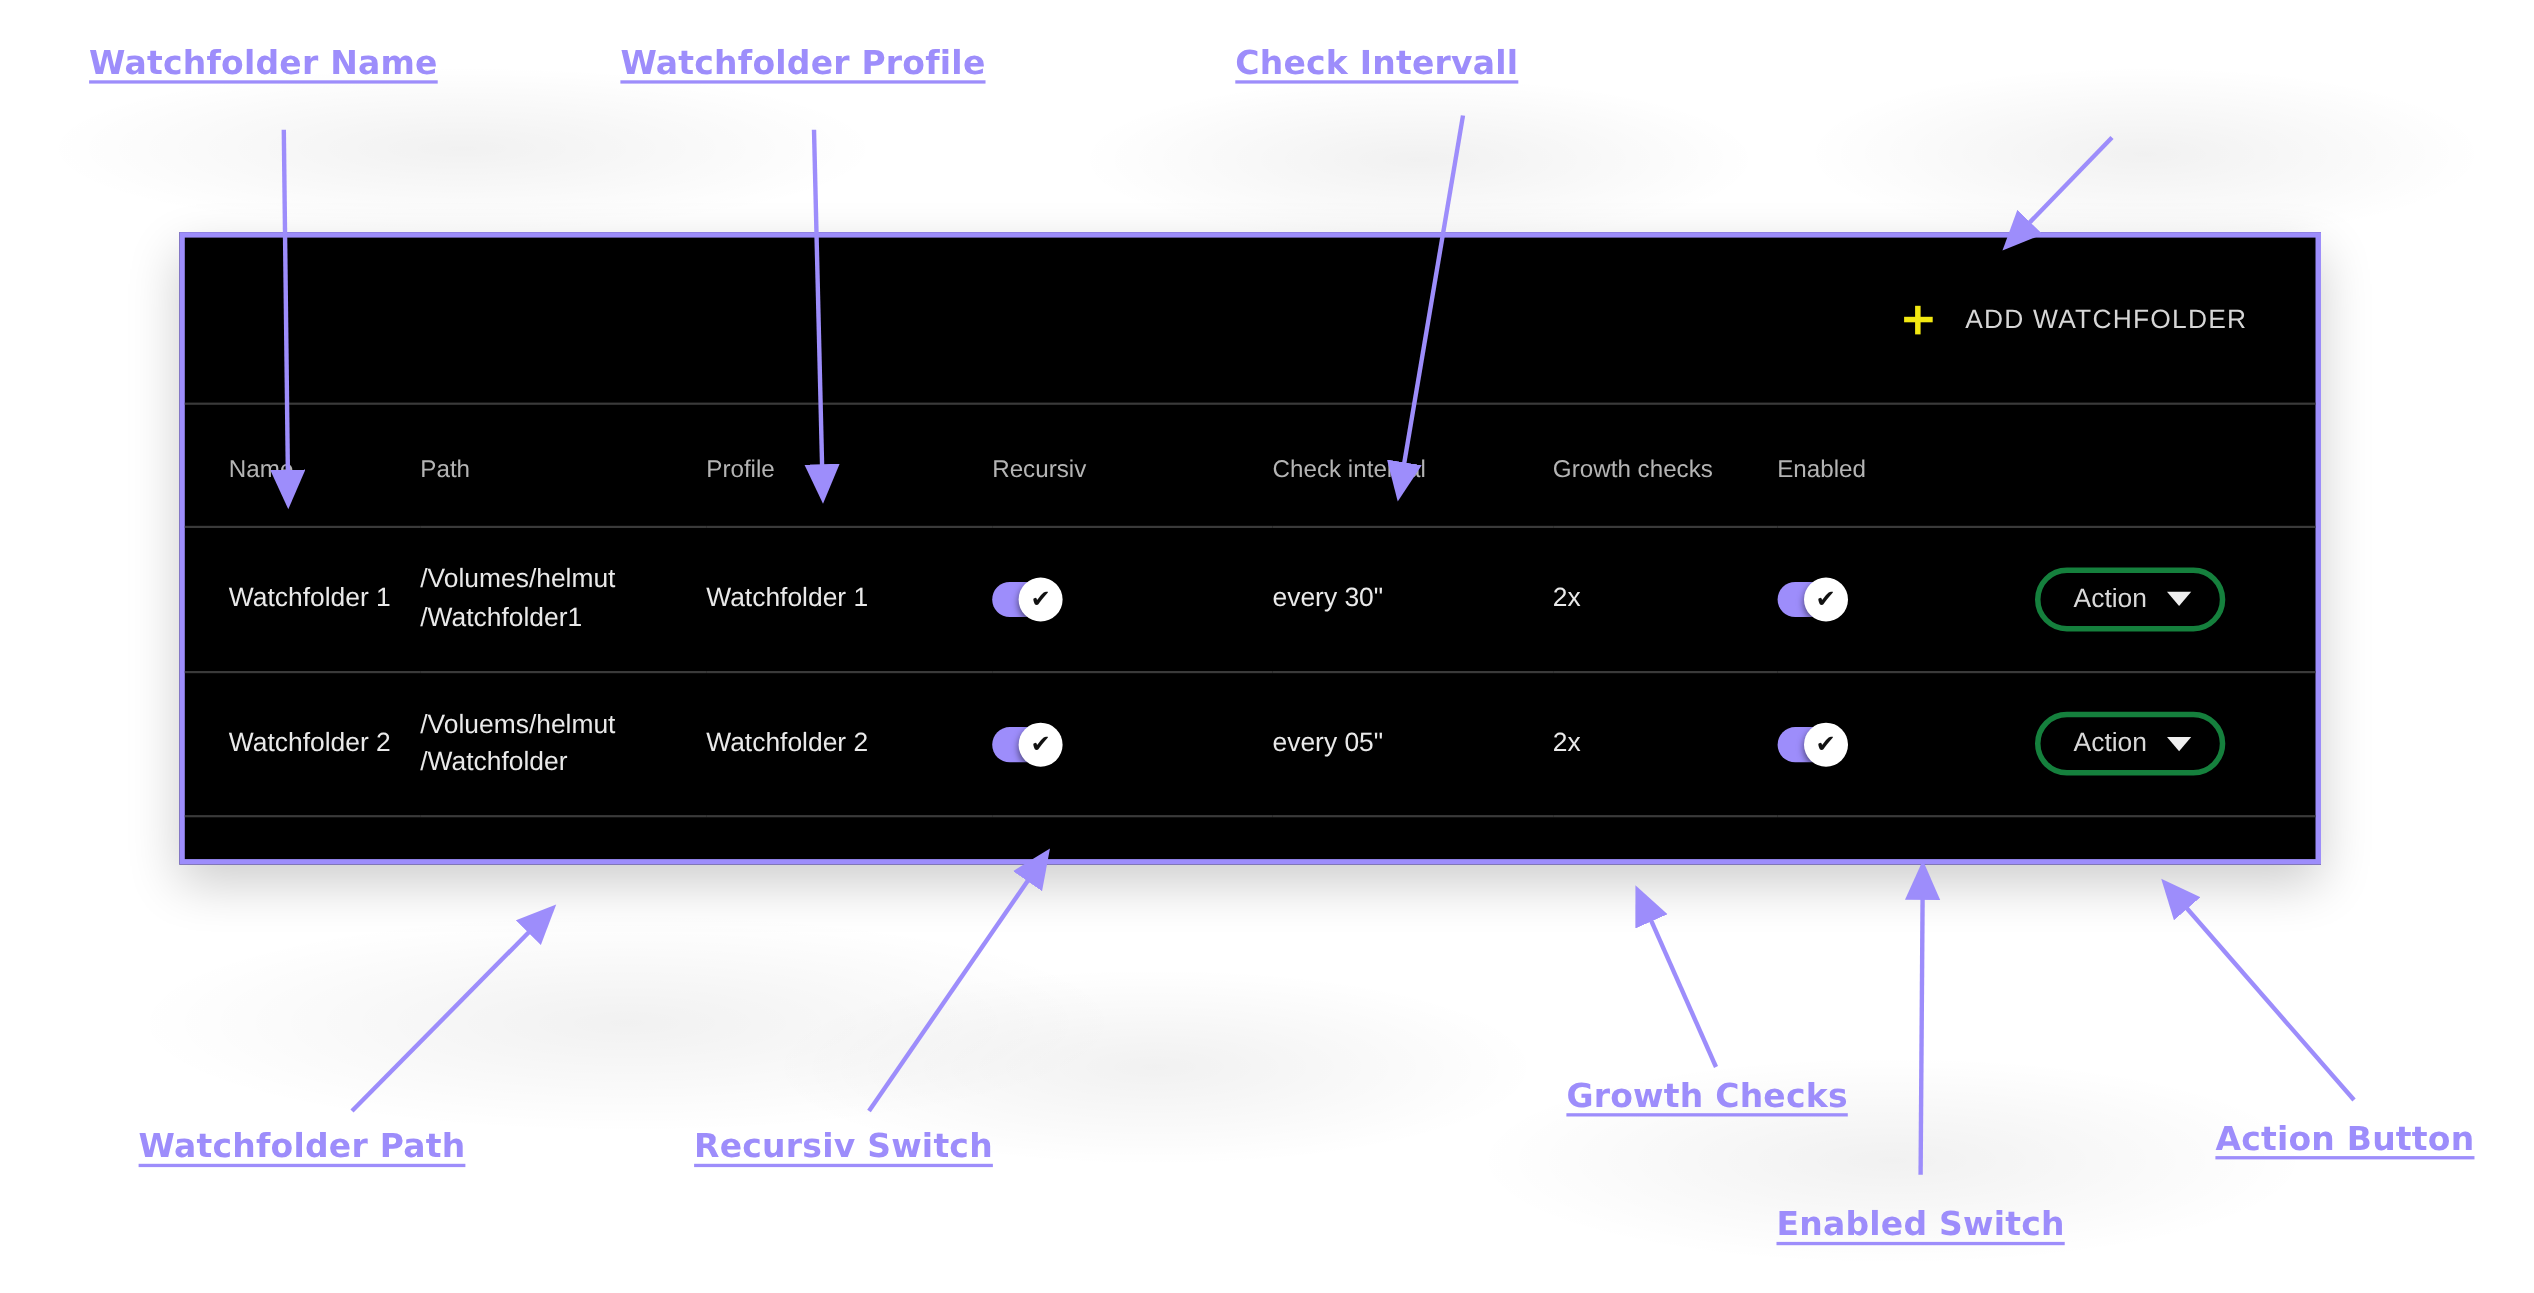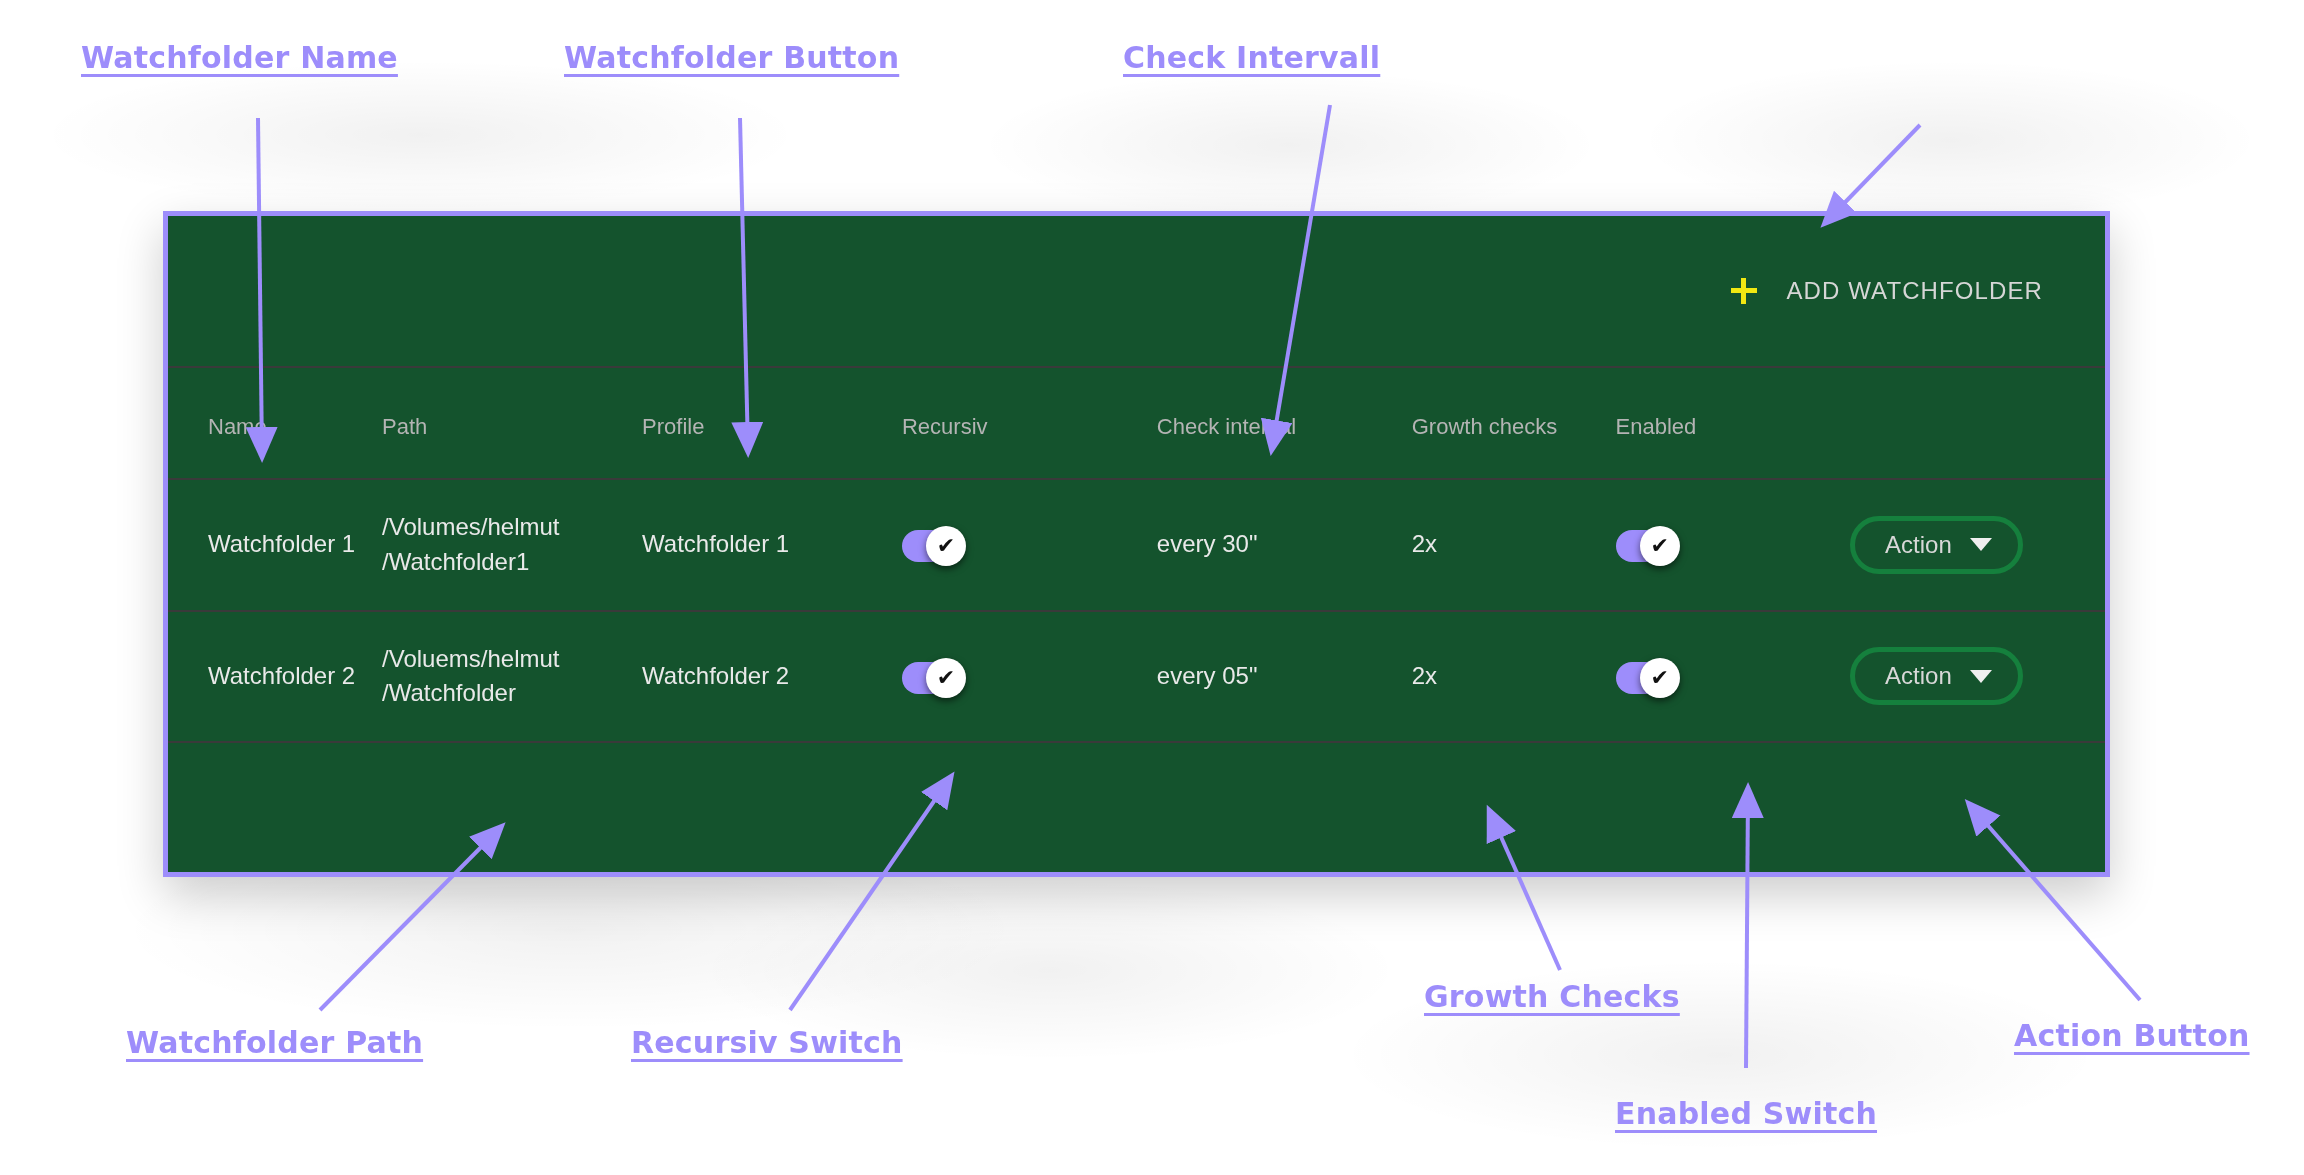--- a/index.html
+++ b/index.html
@@ -49,22 +49,22 @@
     height: 1175px;
     pointer-events: none;
   }
 
   
   .panel {
     position: absolute;
     left: 163px;
     top: 211px;
     width: 1947px;
-    height: 666px;
-    background: #14532d;
+    height: 575px;
+    background: #000000;
     border: 5px solid #9d8dfb;
     box-shadow: 0 18px 44px rgba(0,0,0,0.20);
   }
 
   .panel-toolbar {
     height: 152px;
     display: flex;
     align-items: center;
     justify-content: flex-end;
     padding-right: 56px;
@@ -300,21 +300,21 @@
     <path d="M790,1010 L950,778" stroke="#9d8dfb" stroke-width="4" fill="none" marker-end="url(#ah)"></path>
 
     <path d="M1560,970 L1490,812" stroke="#9d8dfb" stroke-width="4" fill="none" marker-end="url(#ah)"></path>
 
     <path d="M1746,1068 L1748,790" stroke="#9d8dfb" stroke-width="4" fill="none" marker-end="url(#ah)"></path>
 
     <path d="M2140,1000 L1970,805" stroke="#9d8dfb" stroke-width="4" fill="none" marker-end="url(#ah)"></path>
   </svg>
 
   <div class="callout" style="left:70px;  top:40px;">Watchfolder Name</div>
-  <div class="callout" style="left:553px; top:40px;">Watchfolder Button</div>
+  <div class="callout" style="left:553px; top:40px;">Watchfolder Profile</div>
   <div class="callout" style="left:1112px;top:40px;">Check Intervall</div>
   <div class="callout" style="left:115px; top:1025px;">Watchfolder Path</div>
   <div class="callout" style="left:620px; top:1025px;">Recursiv Switch</div>
   <div class="callout" style="left:1413px;top:979px;">Growth Checks</div>
   <div class="callout" style="left:2003px;top:1018px;">Action Button</div>
   <div class="callout" style="left:1604px;top:1096px;">Enabled Switch</div>
 
 </div>
 
 </body></html>

